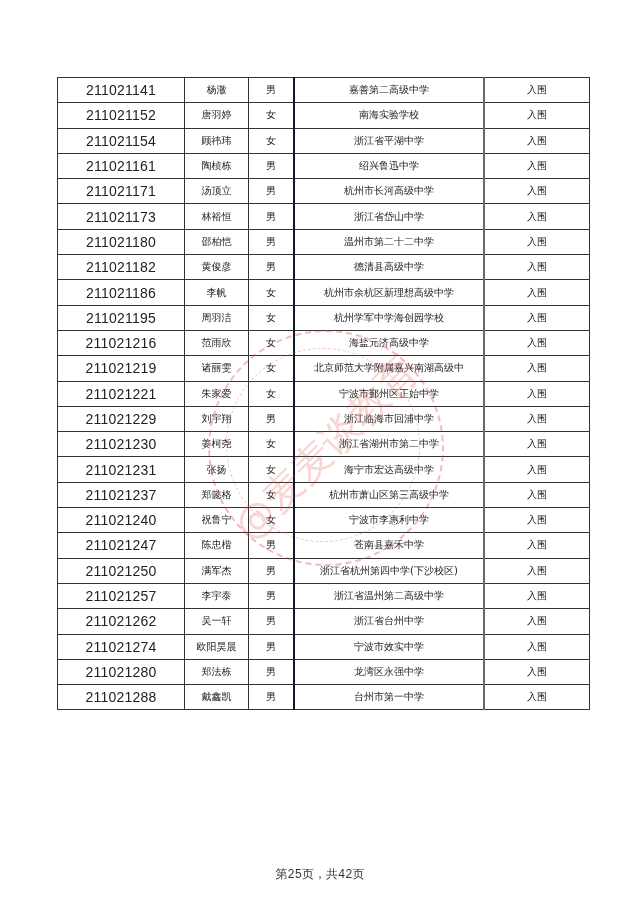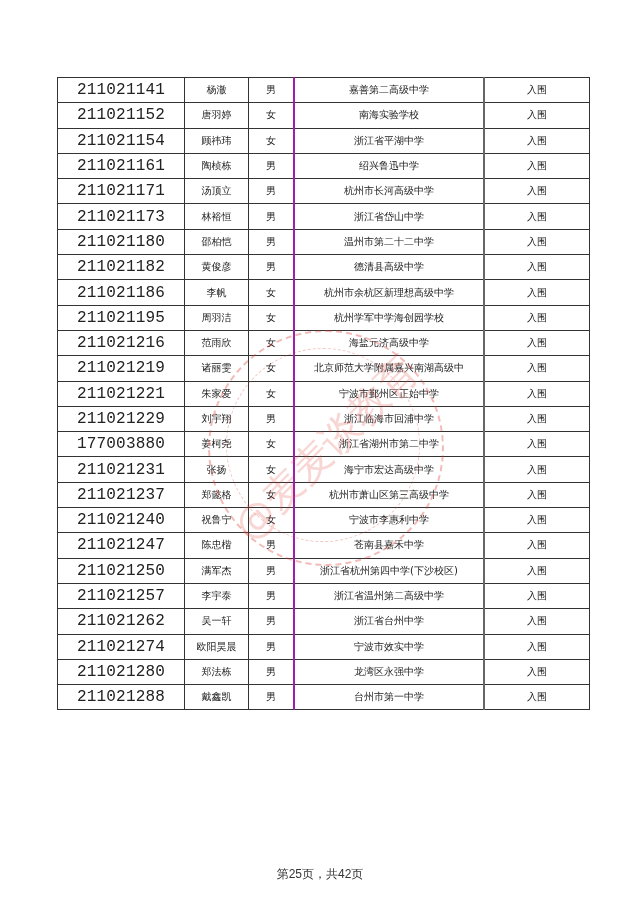--- a/index.html
+++ b/index.html
@@ -32,34 +32,34 @@
     }
     table.roster td {
       height: 24.3px;
       border: 1px solid #333;
       text-align: center;
       vertical-align: middle;
       padding: 0;
       white-space: nowrap;
       overflow: hidden;
     }
-    table.roster td.c-id { width: 126px; font-family: Liberation Mono, monospace; font-size: 16px; letter-spacing: 0.2px; }
+    table.roster td.c-id { width: 126px; font-family: Liberation Sans, sans-serif; font-size: 14px; letter-spacing: 0.2px; }
     table.roster td.c-name { width: 63px; }
     table.roster td.c-sex { width: 44px; }
-    table.roster td.c-school { width: 188px; border-left: 2px solid #a21caf; border-right: 2px solid #666; }
+    table.roster td.c-school { width: 188px; border-left: 2px solid #0f172a; border-right: 2px solid #666; }
     table.roster td.c-status { width: 104px; }
     table.roster tr { border-bottom: 1.5px solid #444; }
 
     .footer {
       position: absolute;
       left: 0;
       width: 640px;
       top: 866px;
       text-align: center;
-      font-family: Liberation Sans, sans-serif;
+      font-family: Liberation Mono, monospace;
       font-size: 12px;
       color: #333;
     }
 
     .watermark {
       position: absolute;
       left: 208px;
       top: 330px;
       width: 236px;
       height: 236px;
@@ -189,21 +189,21 @@
     <td class="c-status">入围</td>
   </tr>
         <tr>
     <td class="c-id">211021229</td>
     <td class="c-name">刘宇翔</td>
     <td class="c-sex">男</td>
     <td class="c-school">浙江临海市回浦中学</td>
     <td class="c-status">入围</td>
   </tr>
         <tr>
-    <td class="c-id">177003880</td>
+    <td class="c-id">211021230</td>
     <td class="c-name">姜柯尧</td>
     <td class="c-sex">女</td>
     <td class="c-school">浙江省湖州市第二中学</td>
     <td class="c-status">入围</td>
   </tr>
         <tr>
     <td class="c-id">211021231</td>
     <td class="c-name">张扬</td>
     <td class="c-sex">女</td>
     <td class="c-school">海宁市宏达高级中学</td>

